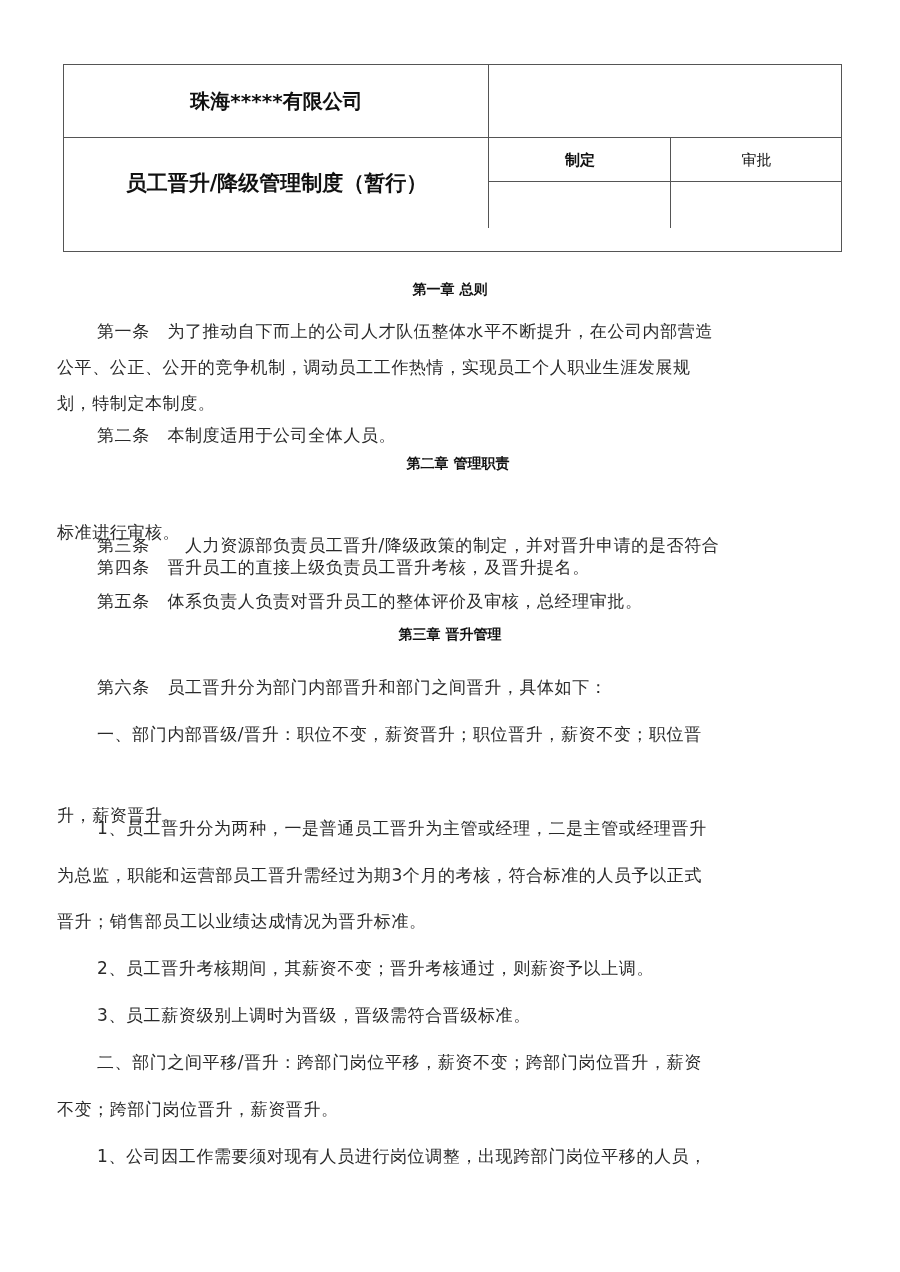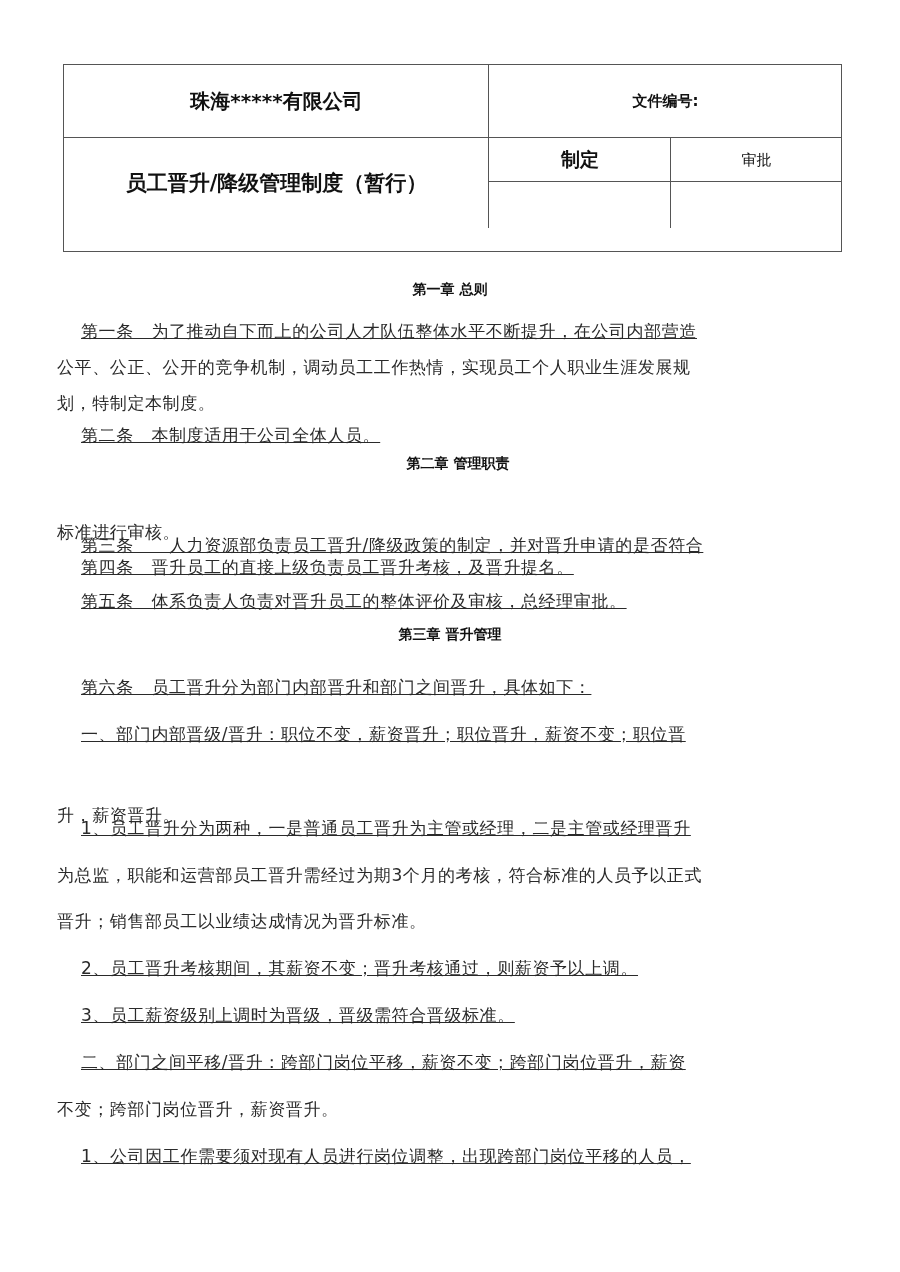--- a/index.html
+++ b/index.html
@@ -6,35 +6,34 @@
     body { width: 900px; height: 1272px; position: relative; overflow: hidden;
            font-family: "DejaVu Sans", "Liberation Sans", sans-serif; color: #111; }
     .header-table { position: absolute; left: 63px; top: 64px; width: 779px; height: 188px;
                     border: 1px solid #555; box-sizing: border-box; }
     .cell { position: absolute; box-sizing: border-box; display: flex; align-items: center; justify-content: center; }
     .vline { position: absolute; background: #555; width: 1px; }
     .hline { position: absolute; background: #555; height: 1px; }
     .company { left: 0; top: 0; width: 425px; height: 73px; font-size: 20px; font-weight: bold; }
     .doc-title { left: 0; top: 73px; width: 425px; height: 90px; font-size: 21px; font-weight: bold; }
     .file-no { left: 425px; top: 0; width: 353px; height: 73px; font-size: 15px; font-weight: bold; }
-    .made { left: 425px; top: 73px; width: 182px; height: 44px; font-size: 19px; font-weight: bold; }
+    .made { left: 425px; top: 73px; width: 182px; height: 44px; font-size: 15px; font-weight: bold; }
     .approve { left: 607px; top: 73px; width: 171px; height: 44px; font-size: 15px; font-weight: normal; }
     .made-val { left: 425px; top: 117px; width: 182px; height: 46px; }
     .approve-val { left: 607px; top: 117px; width: 171px; height: 46px; }
     .chapter { position: absolute; left: 0; width: 900px; text-align: center; font-size: 14px; font-weight: bold; color: #111; }
     .line { position: absolute; left: 57px; width: 790px; font-size: 17px; color: #2a2a2a; white-space: nowrap; letter-spacing: 0.6px; }
-    .indent { left: 81px; width: 750px; text-decoration: underline; }
+    .indent { left: 97px; width: 750px; }
   </style>
 </head>
 <body>
 
 <div class="header-table">
   <div class="cell company">珠海*****有限公司</div>
   <div class="cell doc-title">员工晋升/降级管理制度（暂行）</div>
-  <div class="cell file-no">文件编号:</div>
   <div class="cell made">制定</div>
   <div class="cell approve">审批</div>
   <div class="cell made-val"></div>
   <div class="cell approve-val"></div>
   <div class="vline" style="left:424px; top:0; height:163px;"></div>
   <div class="hline" style="left:0; top:72px; width:778px;"></div>
   <div class="vline" style="left:606px; top:72px; height:91px;"></div>
   <div class="hline" style="left:424px; top:116px; width:354px;"></div>
 </div>
 

